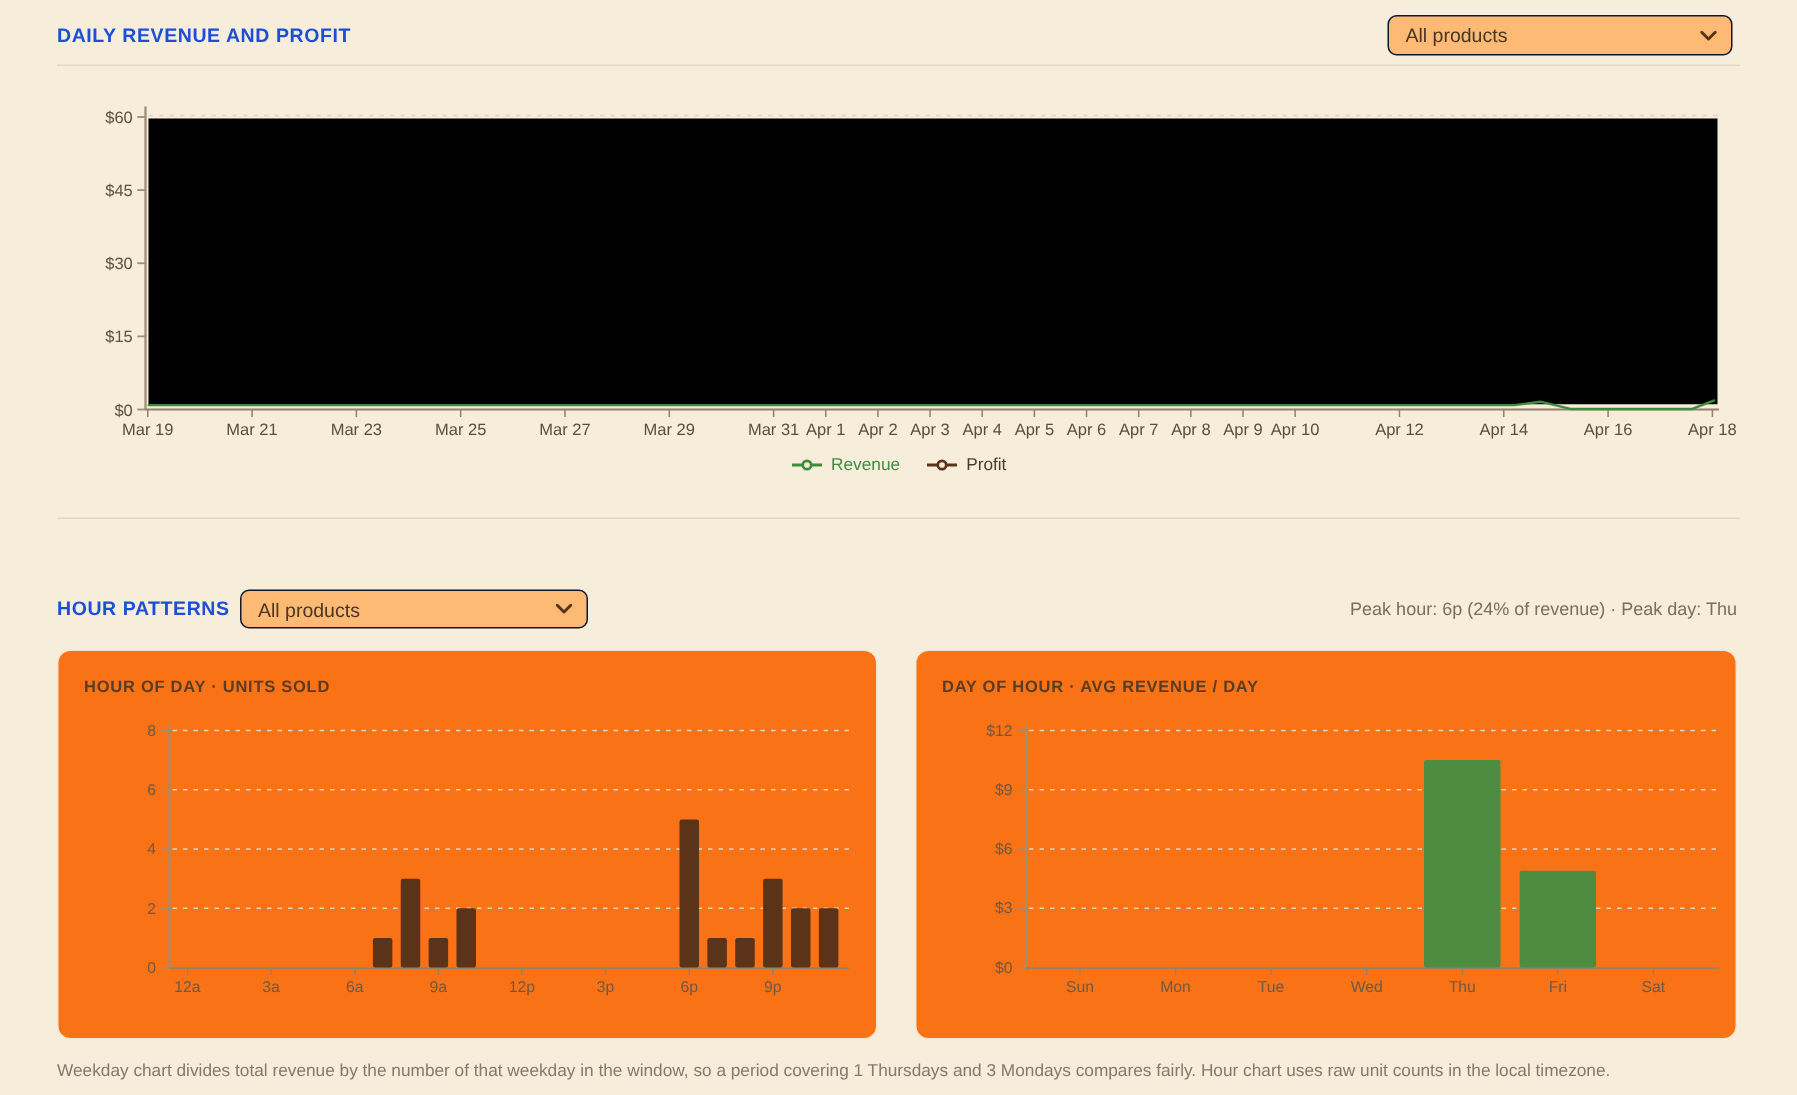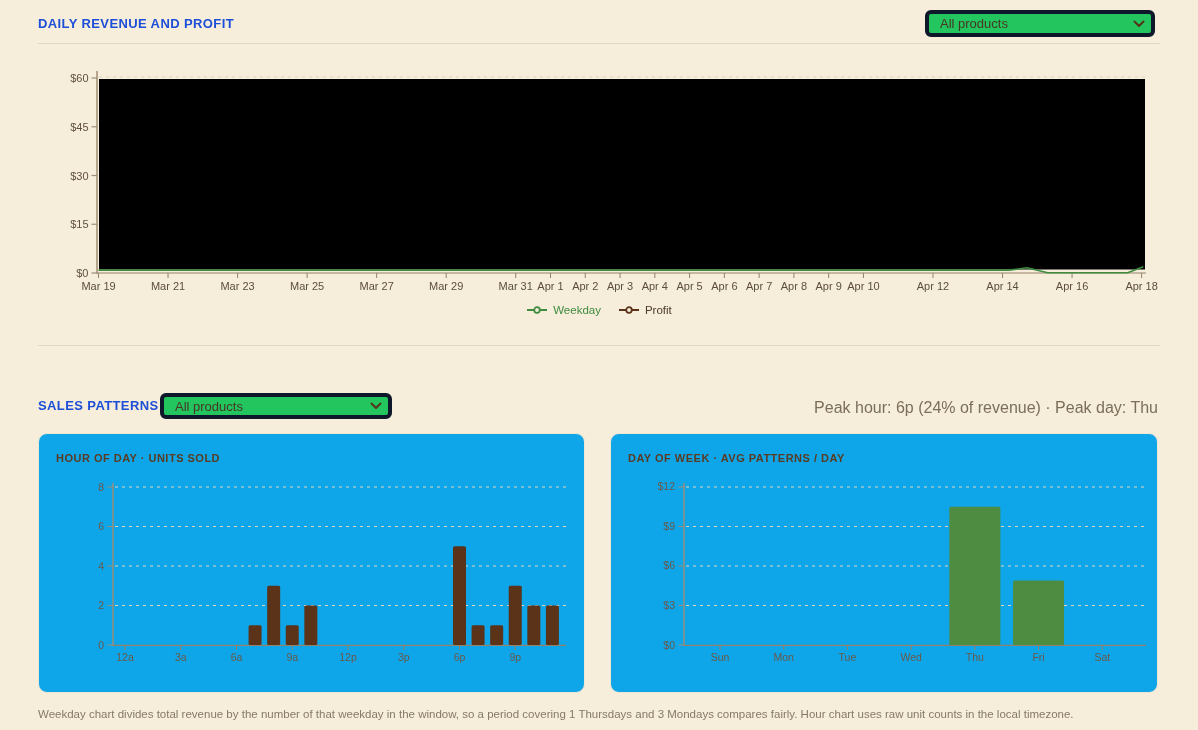--- a/index.html
+++ b/index.html
@@ -9,29 +9,29 @@
     font-family:"Liberation Sans","DejaVu Sans",sans-serif;
     color:#54351b;
   }
   .section-title{
     position:absolute;font-size:13px;font-weight:bold;letter-spacing:.03em;color:#1d4ed8;
   }
   .divider{position:absolute;left:38px;width:1122px;border:none;border-top:1px solid #e2d8c1;margin:0;}
   .select-wrap{position:absolute;}
   .select-wrap select{
     -webkit-appearance:none;appearance:none;width:100%;height:100%;
-    border:4px solid #0f172a;border-radius:6px;background:#22c55e;color:#473623;
+    border:1px solid #0f172a;border-radius:6px;background:#fdba74;color:#473623;
     font-family:"Liberation Sans","DejaVu Sans",sans-serif;font-size:13px;
     padding:0 32px 0 11px;outline:none;box-sizing:border-box;
   }
   .select-wrap .chev{position:absolute;right:10px;top:50%;transform:translateY(-50%);pointer-events:none;line-height:0;}
   .legend{position:absolute;top:304px;left:0;width:1198px;display:flex;justify-content:center;gap:17px;font-size:11.5px;}
   .legend-item{display:flex;align-items:center;gap:5px;}
-  .peak-summary{position:absolute;right:40px;top:399px;font-size:16px;color:#7b6e5a;}
-  .card{position:absolute;top:433px;height:260px;background:#0ea5e9;border:1px solid #f0e7d3;border-radius:9px;box-sizing:border-box;}
+  .peak-summary{position:absolute;right:40px;top:399px;font-size:12px;color:#7b6e5a;}
+  .card{position:absolute;top:433px;height:260px;background:#f97316;border:1px solid #f0e7d3;border-radius:9px;box-sizing:border-box;}
   .card-title{position:absolute;left:17px;top:18px;font-size:11px;font-weight:bold;letter-spacing:.045em;color:#5a3c22;}
   .card svg{position:absolute;left:0;top:0;}
   .footer-note{position:absolute;left:38px;top:708px;width:1130px;font-size:11.5px;color:#87796a;}
   svg text{font-family:"Liberation Sans","DejaVu Sans",sans-serif;}
 </style>
 </head>
 <body>
 
 <div class="section-title" style="left:38px;top:16px;">DAILY REVENUE AND PROFIT</div>
 
@@ -105,34 +105,34 @@
     <text x="1141.6000000000001" y="290" text-anchor="middle" font-size="11" fill="#5d4d3d">Apr 18</text>
     <polyline points="98.5,270.1 1009.5,270.1 1026.9,267.8 1047.7,272.7 1127.7,272.7 1143.3,266.8" fill="none" stroke="#3f8c3f" stroke-width="1.6" stroke-linejoin="round"></polyline>
   </svg>
 
 <div class="legend">
   <span class="legend-item">
     <svg class="lmark" width="22" height="10" viewBox="0 0 22 10">
       <line x1="1" y1="5" x2="21" y2="5" stroke-width="2" stroke="#3f8c3f"></line>
       <circle cx="11" cy="5" r="2.8" fill="#f6edda" stroke-width="1.8" stroke="#3f8c3f"></circle>
     </svg>
-    <span style="color: rgb(63, 140, 63);">Weekday</span>
+    <span style="color: rgb(63, 140, 63);">Revenue</span>
   </span>
   <span class="legend-item">
     <svg class="lmark" width="22" height="10" viewBox="0 0 22 10">
       <line x1="1" y1="5" x2="21" y2="5" stroke-width="2" stroke="#5a3318"></line>
       <circle cx="11" cy="5" r="2.8" fill="#f6edda" stroke-width="1.8" stroke="#5a3318"></circle>
     </svg>
     <span style="color: rgb(77, 59, 42);">Profit</span>
   </span>
 </div>
 
 <hr class="divider" style="top:345px;">
 
-<div class="section-title" style="left:38px;top:398px;">SALES PATTERNS</div>
+<div class="section-title" style="left:38px;top:398px;">HOUR PATTERNS</div>
 
 <div class="select-wrap" style="left:160px;top:393px;width:232px;height:26px;">
   <select><option>All products</option></select>
   <span class="chev">
     <svg width="12" height="8" viewBox="0 0 12 8">
         <path d="M1.5 1.5 L6 6 L10.5 1.5" fill="none" stroke="#54351b" stroke-width="2" stroke-linecap="round" stroke-linejoin="round"></path>
       </svg>
   </span>
 </div>
 
@@ -180,21 +180,21 @@
       <rect x="413.99399999999997" y="112.25" width="13" height="98.75" rx="1.5" fill="#5a3318"></rect>
       <rect x="432.577" y="191.25" width="13" height="19.75" rx="1.5" fill="#5a3318"></rect>
       <rect x="451.15999999999997" y="191.25" width="13" height="19.75" rx="1.5" fill="#5a3318"></rect>
       <rect x="469.74299999999994" y="151.75" width="13" height="59.25" rx="1.5" fill="#5a3318"></rect>
       <rect x="488.32599999999996" y="171.5" width="13" height="39.5" rx="1.5" fill="#5a3318"></rect>
       <rect x="506.909" y="171.5" width="13" height="39.5" rx="1.5" fill="#5a3318"></rect>
     </svg>
 </div>
 
 <div class="card" style="left:610px;width:548px;">
-  <div class="card-title">DAY OF WEEK · AVG PATTERNS / DAY</div>
+  <div class="card-title">DAY OF HOUR · AVG REVENUE / DAY</div>
   <svg id="day-chart-svg" width="546" height="258" viewBox="0 0 546 258">
       <line x1="75" y1="171.4999" x2="535" y2="171.4999" stroke="#e0d6bd" stroke-dasharray="3 4"></line>
       <line x1="75" y1="131.9998" x2="535" y2="131.9998" stroke="#e0d6bd" stroke-dasharray="3 4"></line>
       <line x1="75" y1="92.49969999999999" x2="535" y2="92.49969999999999" stroke="#e0d6bd" stroke-dasharray="3 4"></line>
       <line x1="75" y1="52.99959999999999" x2="535" y2="52.99959999999999" stroke="#e0d6bd" stroke-dasharray="3 4"></line>
       <line x1="73" y1="49" x2="73" y2="211.8" stroke="#9f8d75" stroke-width="1.4"></line>
       <line x1="67.5" y1="211" x2="73" y2="211" stroke="#9f8d75"></line>
       <text x="64" y="214.5" text-anchor="end" font-size="10.5" fill="#6a5948">$0</text>
       <line x1="67.5" y1="171.4999" x2="73" y2="171.4999" stroke="#9f8d75"></line>
       <text x="64" y="174.9999" text-anchor="end" font-size="10.5" fill="#6a5948">$3</text>

